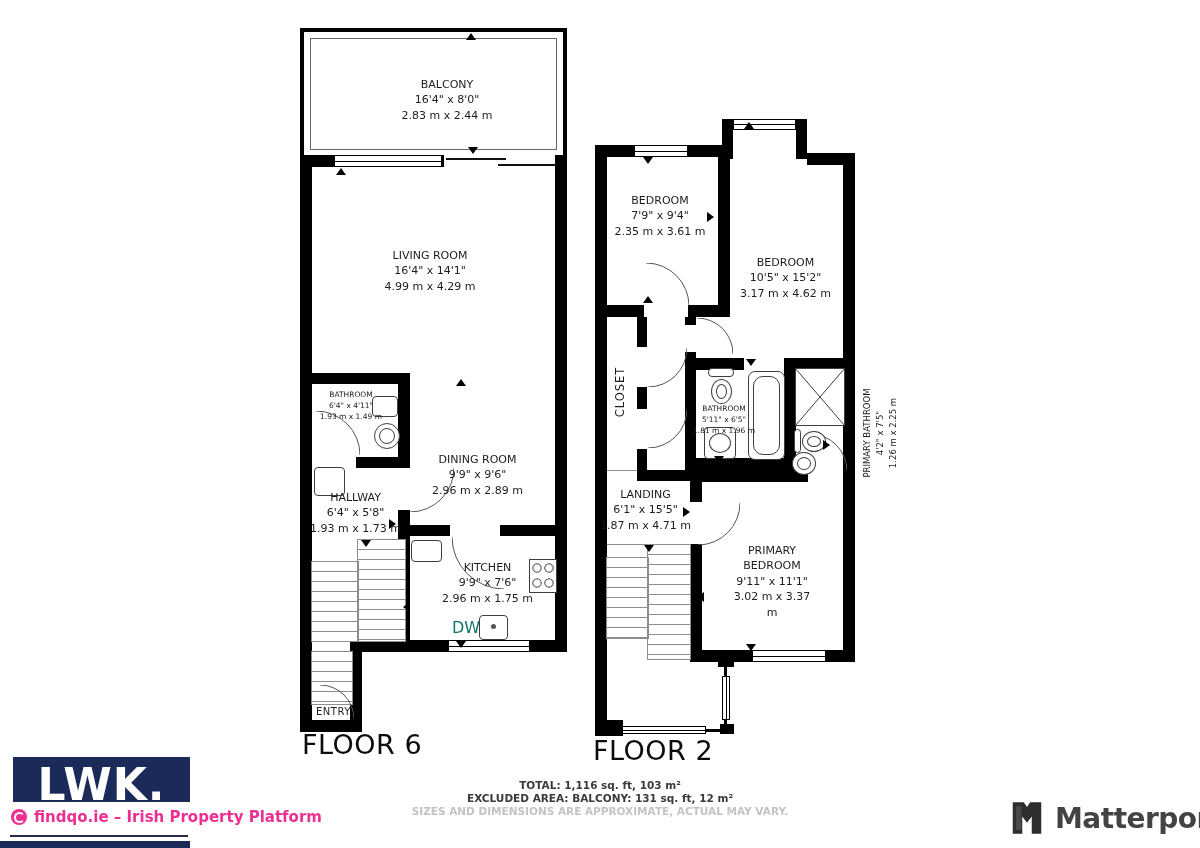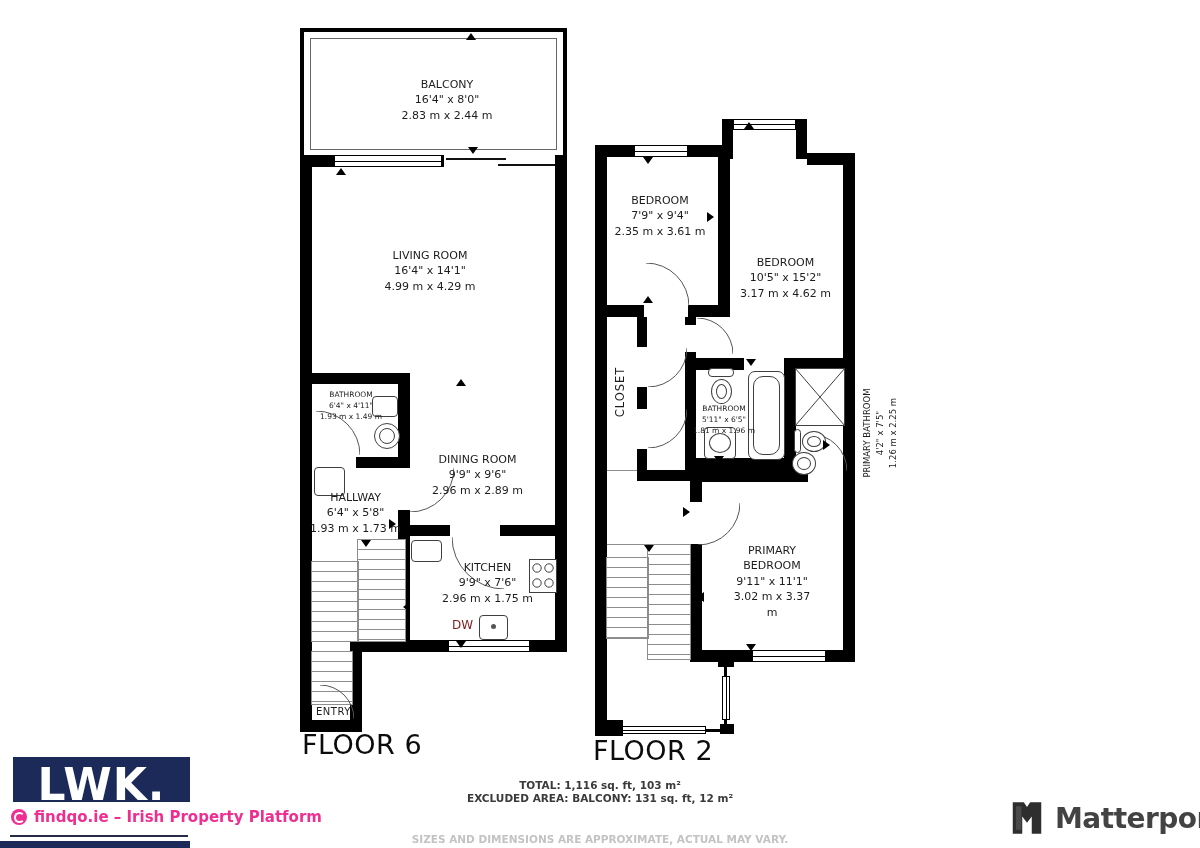--- a/index.html
+++ b/index.html
@@ -25,25 +25,25 @@
   .arc{position:absolute;}
   .tri{position:absolute;width:0;height:0;}
   .tri.up{border-left:5px solid transparent;border-right:5px solid transparent;border-bottom:7px solid #000;}
   .tri.down{border-left:5px solid transparent;border-right:5px solid transparent;border-top:7px solid #000;}
   .tri.left{border-top:5px solid transparent;border-bottom:5px solid transparent;border-right:7px solid #000;}
   .tri.right{border-top:5px solid transparent;border-bottom:5px solid transparent;border-left:7px solid #000;}
   .rlabel{position:absolute;text-align:center;font-size:11px;line-height:1.4;color:#1c1c1c;}
   .rlabel.sm{font-size:7.5px;line-height:1.45;}
   .vlabel{position:absolute;text-align:center;transform:rotate(-90deg);color:#1c1c1c;}
   .floor-label{position:absolute;font-size:27px;color:#0c0c0c;letter-spacing:.5px;}
-  .small-label{position:absolute;font-size:12px;color:#7f1d1d;}
+  .small-label{position:absolute;font-size:16px;color:#0f766e;}
   .entry-label{position:absolute;font-size:10px;color:#1c1c1c;letter-spacing:.5px;}
   .summary{position:absolute;left:300px;top:779px;width:600px;text-align:center;
            font-size:10.5px;font-weight:700;color:#3a3a3a;line-height:13px;}
-  .summary .disclaimer{color:#c3c3c3;margin-top:28px;}
+  .summary .disclaimer{color:#c3c3c3;}
   .lwk-box{position:absolute;left:13px;top:757px;width:177px;height:45px;background:#1c2a5a;
            overflow:hidden;text-align:center;}
   .lwk-box span{display:block;margin-top:4px;font-size:44px;line-height:48px;font-weight:800;
                 color:#fff;letter-spacing:1px;}
   .findqo{position:absolute;left:11px;top:808px;display:flex;align-items:center;gap:7px;}
   .findqo-icon{width:16px;height:16px;border-radius:50%;background:#ee2f92;position:relative;}
   .findqo-icon::after{content:"";position:absolute;left:3px;top:3px;width:7px;height:7px;border:2px solid #fff;
                       border-radius:50%;border-right-color:transparent;}
   .findqo span{font-size:15px;font-weight:600;color:#ee2f92;}
   .brand-line{position:absolute;left:10px;top:835px;width:178px;height:2px;background:#262c47;}
@@ -254,20 +254,25 @@
   <div class="rlabel sm" style="left:678px;top:404px;width:92px">
     <div>BATHROOM</div>
     <div>5'11" x 6'5"</div>
     <div>1.81 m x 1.96 m</div>
   </div>
   <div class="vlabel" style="left:814px;top:412px;width:136px;height:42px;font-size:8.5px;line-height:13px">
     <div>PRIMARY BATHROOM</div>
     <div>4'2" x 7'5"</div>
     <div>1.26 m x 2.25 m</div>
   </div>
+  <div class="rlabel" style="left:578px;top:487px;width:135px">
+    <div>LANDING</div>
+    <div>6'1" x 15'5"</div>
+    <div>1.87 m x 4.71 m</div>
+  </div>
   <div class="rlabel" style="left:727px;top:543px;width:90px">
     <div>PRIMARY BEDROOM</div>
     <div>9'11" x 11'1"</div>
     <div>3.02 m x 3.37 m</div>
   </div>
   <div class="floor-label" style="left:593px;top:735px">FLOOR 2</div>
 
   <i class="tri up" style="left:744px;top:122px"></i>
   <i class="tri down" style="left:643px;top:157px"></i>
   <i class="tri left" style="left:598px;top:212px"></i>

